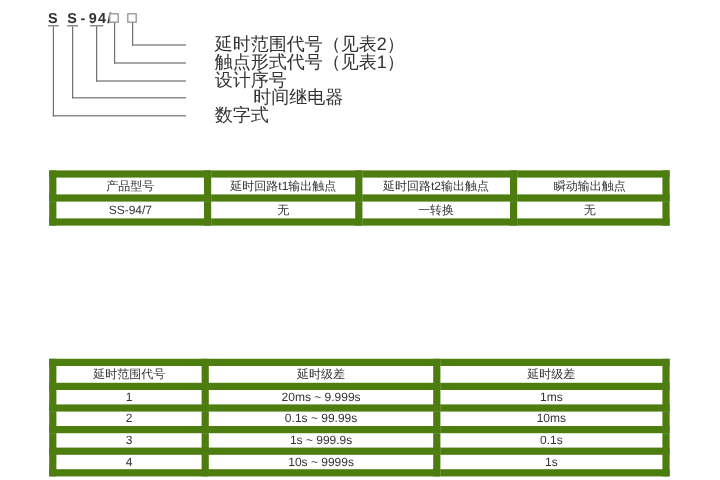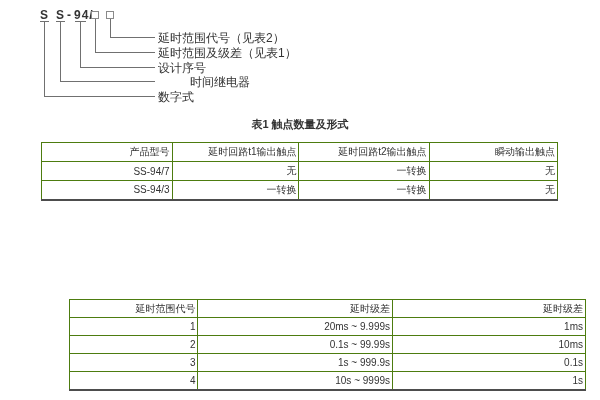--- a/index.html
+++ b/index.html
@@ -47,22 +47,22 @@
     border-left: 1px solid #707070;
     border-bottom: 1px solid #707070;
   }
   .conn1 { left: 44px; top: 22px; width: 111px; height: 75px; }
   .conn2 { left: 60px; top: 22px; width: 95px;  height: 60px; }
   .conn3 { left: 80px; top: 22px; width: 75px;  height: 46px; }
   .conn4 { left: 95px; top: 19px; width: 60px;  height: 34px; }
   .conn5 { left: 110px; top: 19px; width: 45px; height: 19px; }
   .callout-label {
     position: absolute;
-    left: 158px;
-    font-size: 12px;
+    left: 179px;
+    font-size: 15px;
     line-height: 12px;
     color: #333;
     white-space: nowrap;
   }
   .cl5 { top: 32px; }
   .cl4 { top: 47px; }
   .cl3 { top: 62px; }
   .cl2 { top: 76px; padding-left: 32px; }
   .cl1 { top: 91px; }
   
@@ -79,25 +79,25 @@
   table.spec {
     position: absolute;
     left: 41px;
     width: 517px;
     border-collapse: collapse;
     table-layout: fixed;
     border: 1px solid #4d4d4d;
     border-bottom-width: 2px;
   }
   .spec-t1 { top: 142px; }
-  .spec-t2 { top: 299px; margin-left: 28px; }
+  .spec-t2 { top: 299px; }
   table.spec td {
-    border: 1px solid #4d7c0f;
+    border: 6px solid #4d7c0f;
     font-size: 10px;
-    text-align: right;
+    text-align: center;
     vertical-align: middle;
     color: #333;
     padding: 0 2px;
   }
   .spec-t1 td { height: 19px; }
   .spec-t2 td { height: 18px; }
 </style>
 </head>
 <body>
 
@@ -115,49 +115,42 @@
     <span class="tick tick3"></span>
   </div>
 
   <div class="connector conn1"></div>
   <div class="connector conn2"></div>
   <div class="connector conn3"></div>
   <div class="connector conn4"></div>
   <div class="connector conn5"></div>
 
   <div class="callout-label cl5">延时范围代号（见表2）</div>
-  <div class="callout-label cl4">延时范围及级差（见表1）</div>
+  <div class="callout-label cl4">触点形式代号（见表1）</div>
   <div class="callout-label cl3">设计序号</div>
   <div class="callout-label cl2">时间继电器</div>
   <div class="callout-label cl1">数字式</div>
 
-  <div class="tbl-title t1-title">表1 触点数量及形式</div>
   <table class="spec spec-t1">
     <colgroup>
       <col style="width:25.3%">
         <col style="width:24.6%">
         <col style="width:25.2%">
         <col style="width:24.9%">
     </colgroup>
     <tbody>
         <tr>
       <td>产品型号</td>
       <td>延时回路t1输出触点</td>
       <td>延时回路t2输出触点</td>
       <td>瞬动输出触点</td>
     </tr>
     <tr>
       <td>SS-94/7</td>
       <td>无</td>
-      <td>一转换</td>
-      <td>无</td>
-    </tr>
-    <tr>
-      <td>SS-94/3</td>
-      <td>一转换</td>
       <td>一转换</td>
       <td>无</td>
     </tr>
   </tbody>
     </table>
 
   <table class="spec spec-t2">
     <colgroup>
       <col style="width:24.9%">
         <col style="width:37.7%">

